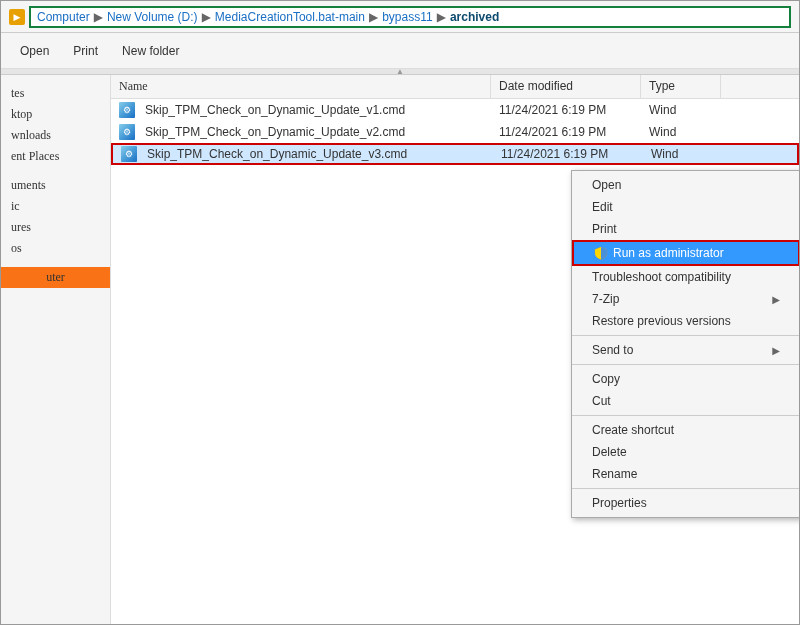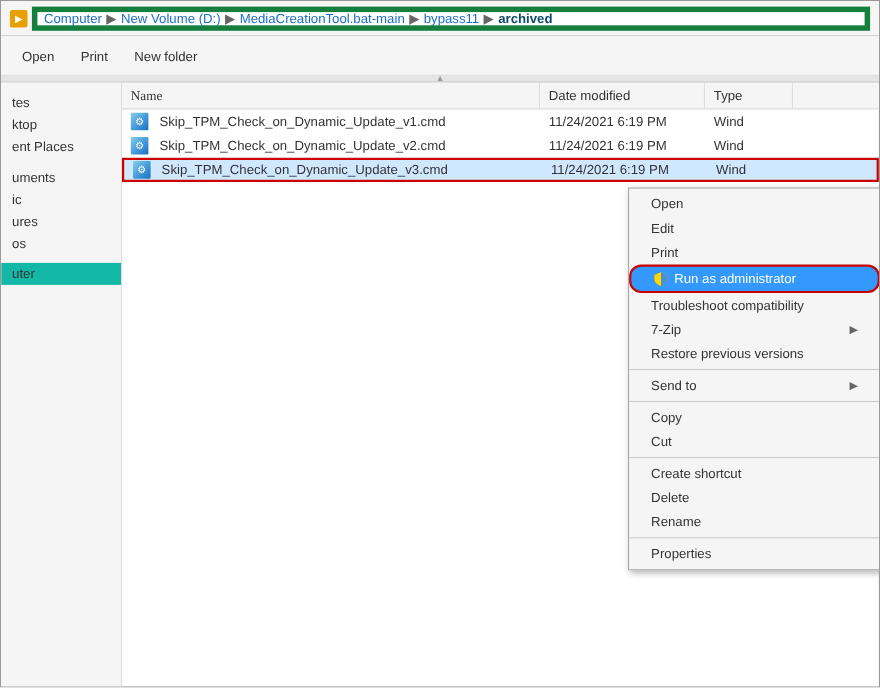--- a/index.html
+++ b/index.html
@@ -45,21 +45,21 @@
       flex-shrink: 0;
     }
 
     .address-breadcrumb {
       display: flex;
       align-items: center;
       gap: 2px;
       font-size: 12px;
       color: #333;
       flex: 1;
-      border: 5px solid #15803d;
+      border: 2px solid #15803d;
       background: white;
       height: 22px;
       padding: 0 6px;
     }
 
     .breadcrumb-sep {
       color: #666;
       margin: 0 2px;
     }
 
@@ -115,24 +115,26 @@
     }
 
     .sidebar-item {
       padding: 3px 10px;
       font-size: 12px;
       color: #333;
       cursor: pointer;
       white-space: nowrap;
       overflow: hidden;
       text-overflow: ellipsis;
+      font-family: Liberation Serif, serif;
     }
 
     .sidebar-item.selected {
-      background: #14b8a6;
+      background: #f97316;
+      text-align: center;
     }
 
     .sidebar-section {
       margin-top: 8px;
     }
 
     
     .file-list {
       flex: 1;
       overflow: auto;
@@ -295,20 +297,21 @@
 
   <div class="scroll-indicator">
     <span class="scroll-arrow">▲</span>
   </div>
 
   <div class="content">
 
     <div class="sidebar">
       <div class="sidebar-item">tes</div>
       <div class="sidebar-item">ktop</div>
+      <div class="sidebar-item">wnloads</div>
       <div class="sidebar-item">ent Places</div>
       <div class="sidebar-section"></div>
       <div class="sidebar-item">uments</div>
       <div class="sidebar-item">ic</div>
       <div class="sidebar-item">ures</div>
       <div class="sidebar-item">os</div>
       <div class="sidebar-section"></div>
       <div class="sidebar-item selected">uter</div>
       <div class="sidebar-section"></div>
     </div>
@@ -357,21 +360,21 @@
       <div class="context-menu">
         <div class="menu-item">
           <span>Open</span>
         </div>
         <div class="menu-item">
           <span>Edit</span>
         </div>
         <div class="menu-item">
           <span>Print</span>
         </div>
-        <div class="menu-item highlighted" style="display:flex;align-items:center;border-radius:11px;">
+        <div class="menu-item highlighted" style="display:flex;align-items:center;">
           <span style="display:flex;align-items:center;gap:5px;">
             <svg width="14" height="14" viewBox="0 0 14 14" style="flex-shrink:0;">
               <defs>
                 <linearGradient id="shieldGrad" x1="0%" y1="0%" x2="100%" y2="100%">
                   <stop offset="0%" style="stop-color:#4a90d9;stop-opacity:1"></stop>
                   <stop offset="50%" style="stop-color:#ffd700;stop-opacity:1"></stop>
                   <stop offset="100%" style="stop-color:#ff8c00;stop-opacity:1"></stop>
                 </linearGradient>
               </defs>
               <path d="M7,1 L13,3.5 L13,7 C13,10.5 10,12.5 7,13.5 C4,12.5 1,10.5 1,7 L1,3.5 Z" fill="url(#shieldGrad)" stroke="#888" stroke-width="0.5"></path>

